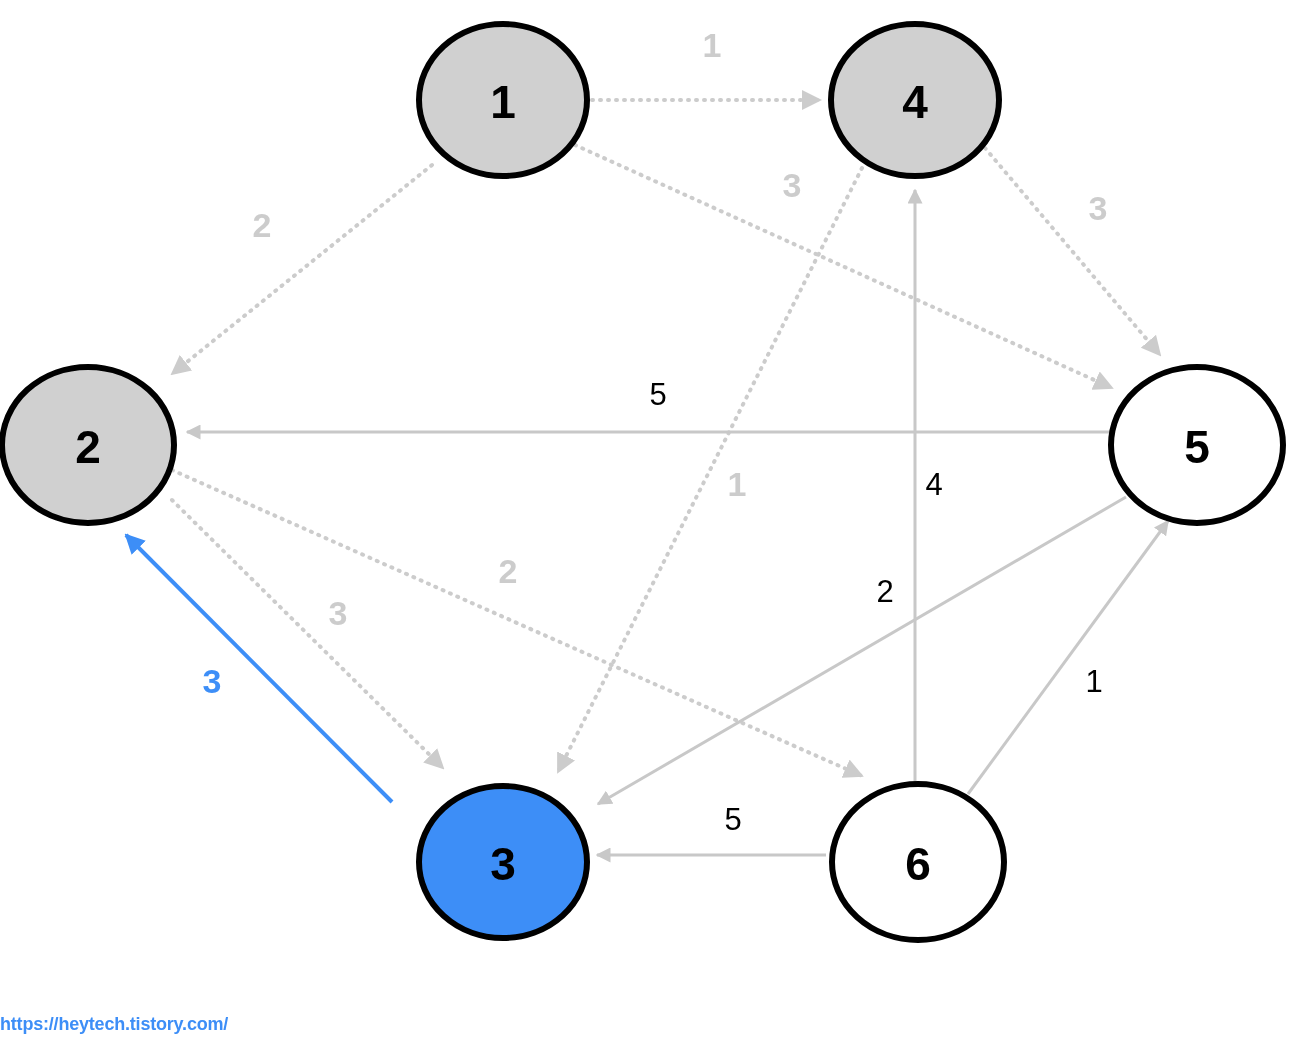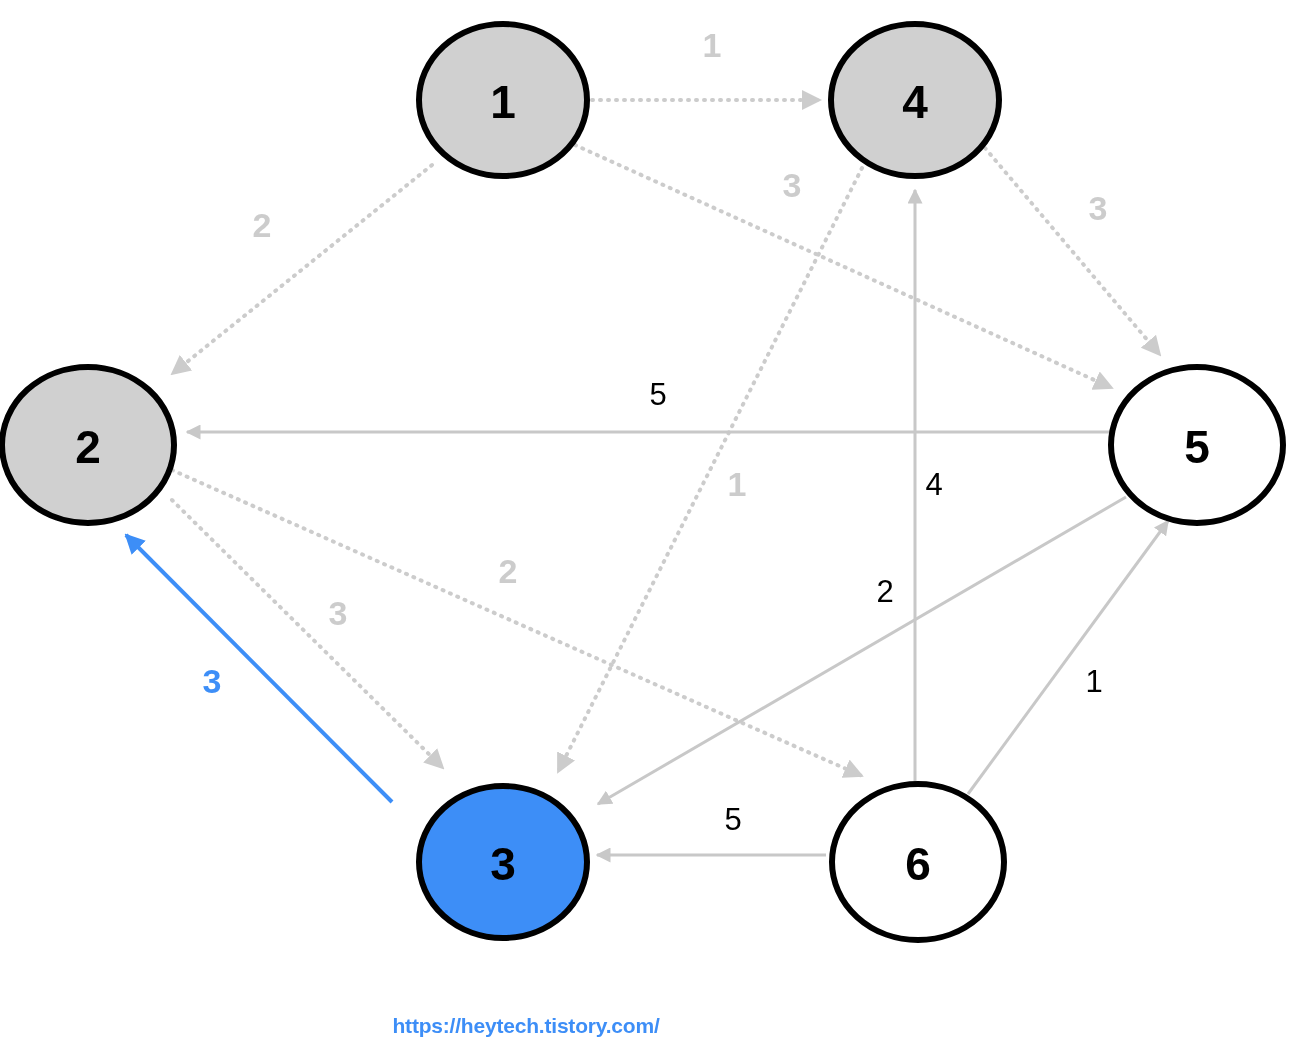--- a/index.html
+++ b/index.html
@@ -75,23 +75,23 @@
     font-weight: bold;
     fill: #3d8ef7;
     text-anchor: middle;
     dominant-baseline: central;
   }
   #watermark {
     position: absolute;
     left: 0;
     top: 1014px;
     width: 1052px;
-    text-align: center;
+    text-align: left;
     font-family: "Liberation Sans", sans-serif;
-    font-size: 21px;
+    font-size: 18px;
     font-weight: bold;
     color: #3d8ef7;
     letter-spacing: -0.2px;
   }
 </style>
 </head>
 <body>
 
 <div id="canvas">
 

